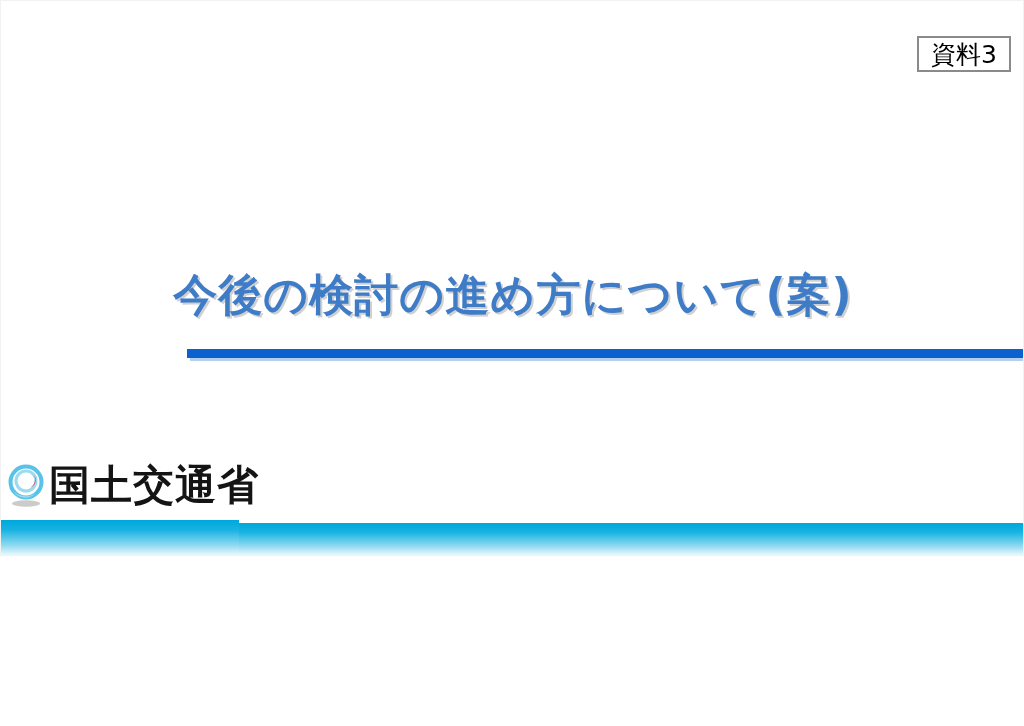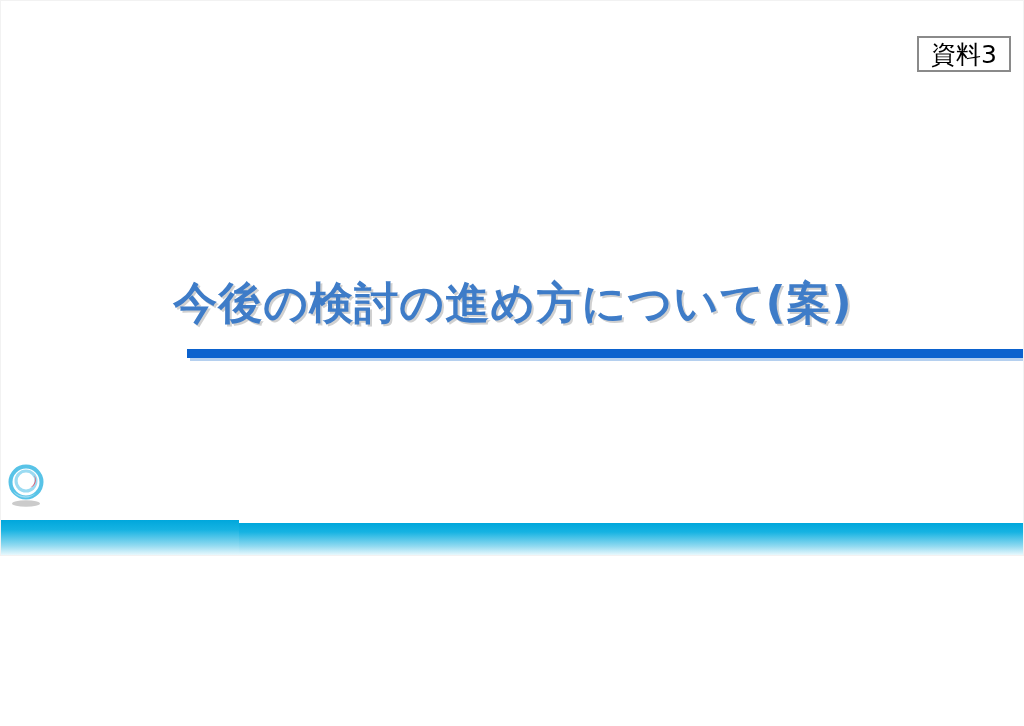--- a/index.html
+++ b/index.html
@@ -60,21 +60,20 @@
     width: 1024px;
     text-align: center;
     font-family: "DejaVu Sans", "Liberation Sans", sans-serif;
     font-weight: bold;
     font-size: 44px;
     line-height: 64px;
     color: #3e7cc8;
     letter-spacing: 1px;
     white-space: nowrap;
     text-shadow: 2px 2px 0 rgba(150,150,150,0.45);
-    margin-top: 8px;
   }
 
   
   .title-rule {
     position: absolute;
     left: 186px;
     top: 348px;
     width: 838px;
     height: 9px;
     background: #0b62ce;
@@ -174,20 +173,21 @@
                M23 7.5 A13.5 13.5 0 0 1 36.5 21 A13.5 13.5 0 0 1 23 34.5
                A13.5 13.5 0 0 1 9.5 21 A13.5 13.5 0 0 1 23 7.5 Z" fill="#58c3e7"></path>
       <path d="M6 26 C12 35 24 39 34 34 C26 40 12 38 6 26 Z" fill="#58c3e7"></path>
       <path d="M10 30 C16 36 26 37 33 32 C27 39 15 38 10 30 Z" fill="#9bdbf2"></path>
       <circle cx="23" cy="20" r="11.5" fill="#9bdbf2"></circle>
       <circle cx="23" cy="20" r="8.4" fill="#ffffff"></circle>
       <path d="M31.2 14.2 A9.6 9.6 0 0 1 27.6 26.4 A7.8 7.8 0 0 0 31.2 14.2 Z" fill="#e8566a"></path>
       <path d="M26.4 11.3 A8.8 8.8 0 0 1 31.2 14.2 A7.6 7.6 0 0 0 26.4 11.3 Z" fill="#e8566a"></path>
     </svg>
 
+    <div class="ministry-jp">国土交通省</div>
 
     <div class="band-left"></div>
     <div class="band-right"></div>
 
 
   </div>
 
 </div>
 
 </body></html>

